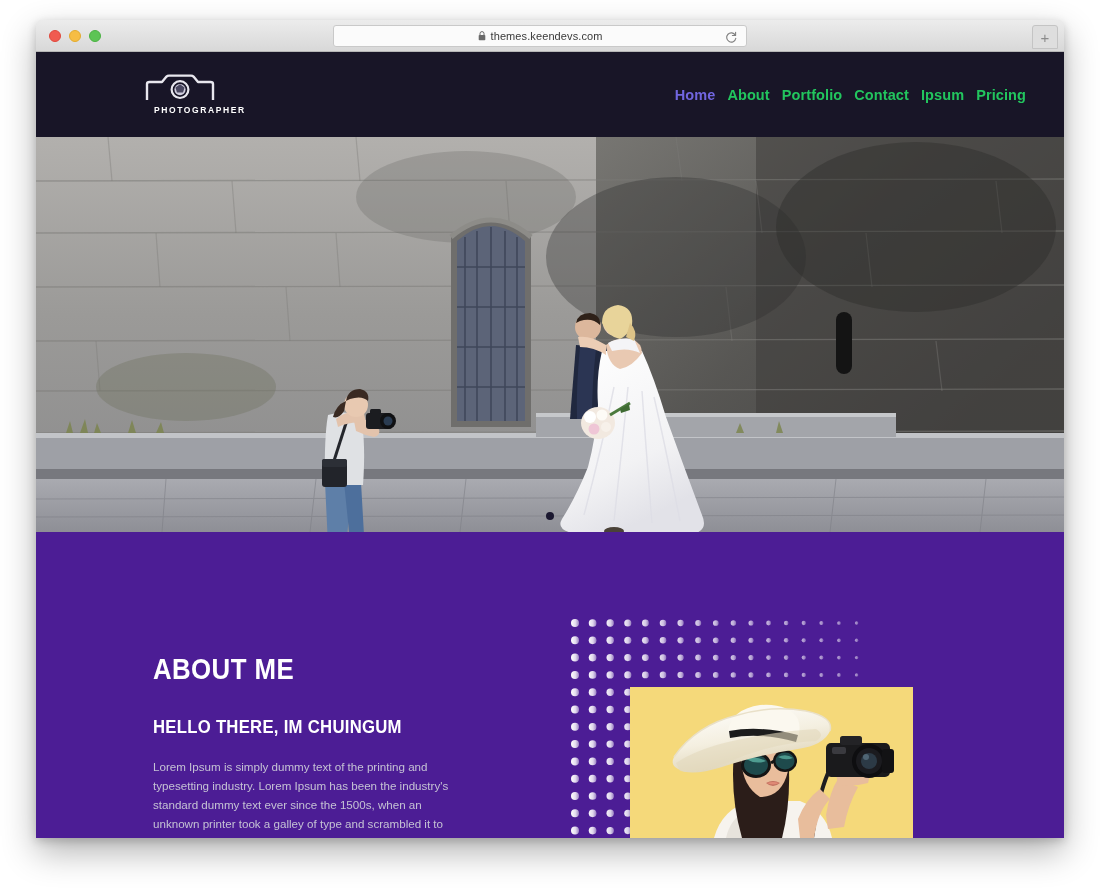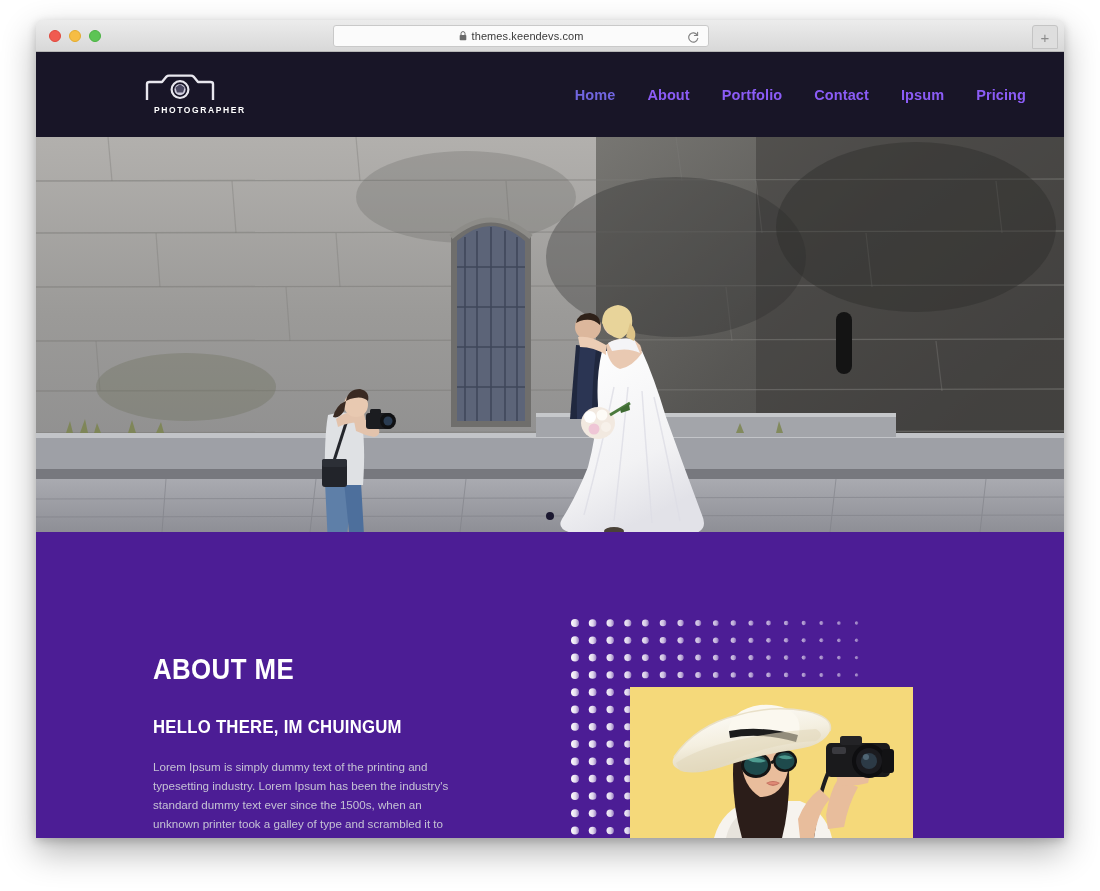--- a/index.html
+++ b/index.html
@@ -41,21 +41,21 @@
   }
   .light { width: 12px; height: 12px; border-radius: 50%; }
   .light.red    { background: #f05b50; border: 1px solid #e0483c; }
   .light.yellow { background: #f6bd44; border: 1px solid #e3ab2e; }
   .light.green  { background: #5dc455; border: 1px solid #4bb243; }
 
   .urlbar {
     position: absolute;
     left: 297px;
     top: 5px;
-    width: 376px;
+    width: 414px;
     height: 22px;
     background: #fbfbfb;
     border: 1px solid #c9c9c9;
     border-radius: 3px;
     display: flex;
     align-items: center;
     justify-content: center;
   }
   .url-inner { display: flex; align-items: center; gap: 5px; }
   .lock-icon { display: block; }
@@ -116,27 +116,27 @@
     font-weight: bold;
     letter-spacing: 1.6px;
     color: #ffffff;
     padding-left: 40px;
   }
 
   .main-nav {
     margin-left: auto;
     display: flex;
     align-items: center;
-    gap: 32px;
+    gap: 12px;
   }
   .nav-link {
     font-family: "Liberation Sans", sans-serif;
     font-size: 14.5px;
     font-weight: bold;
-    color: #8b5cf6;
+    color: #22c55e;
     letter-spacing: 0.1px;
     text-decoration: none;
     cursor: pointer;
   }
   .nav-link.active { color: #7166e0; }
 
   
   .hero {
     position: relative;
     height: 395px;

